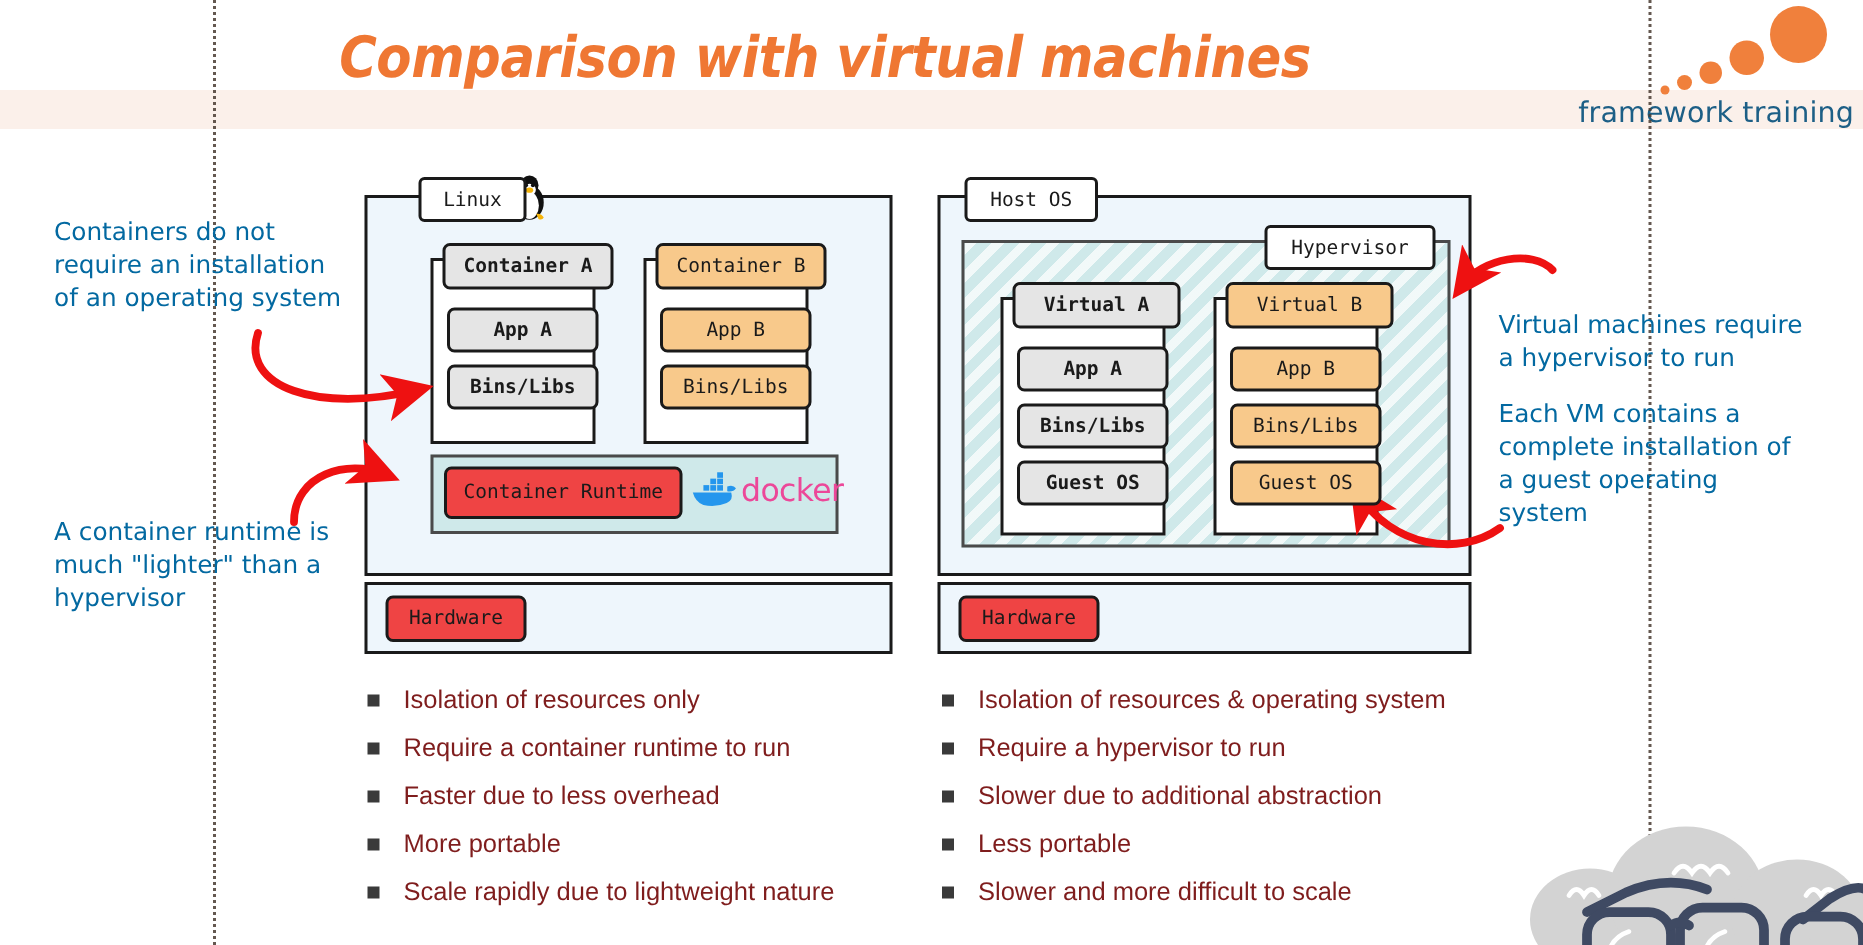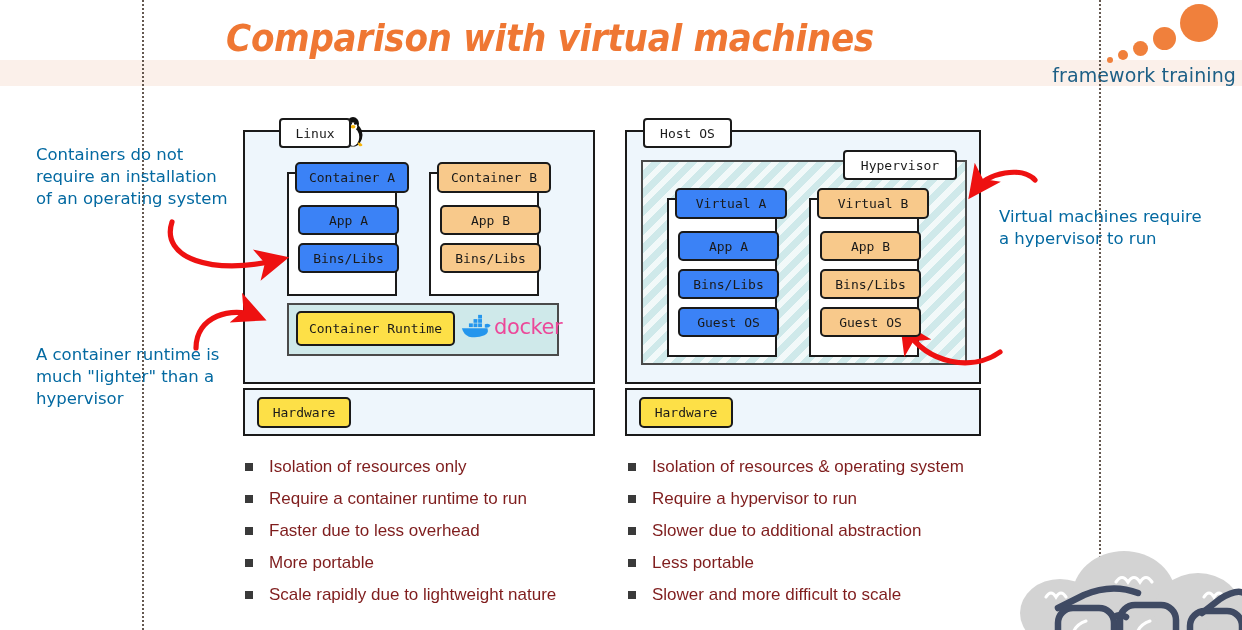--- a/index.html
+++ b/index.html
@@ -66,23 +66,23 @@
   .inner-box{
     position:absolute;border:2.5px solid #1a1a1a;background:#ffffff;
   }
   .chip{
     position:absolute;border:2px solid #1a1a1a;border-radius:5px;
     font-family:"DejaVu Sans Mono","Liberation Mono",monospace;
     font-size:13px;color:#1a1a1a;
     display:flex;align-items:center;justify-content:center;
     white-space:nowrap;z-index:5;
   }
-  .chip-purple{background:#3b82f6;}
+  .chip-purple{background:#e5e5e5;font-weight:bold;}
   .chip-orange{background:#f8c98b;}
-  .chip-white{background:#fde047;}
+  .chip-white{background:#ef4444;}
 
   .runtime-bar{
     position:absolute;border:2.5px solid #4a4a4a;background:#cfe9ea;
   }
   .hyper-area{
     position:absolute;border:2.5px solid #4a4a4a;
     background-color:#cfe9ea;
     background-image:repeating-linear-gradient(
       -45deg,rgba(255,255,255,.72) 0 6px,rgba(255,255,255,0) 6px 13px);
   }
@@ -213,20 +213,21 @@
     <div class="hw-box" style="left:0;top:270px;width:352px;height:44px;"></div>
     <div class="chip chip-white" style="left:14px;top:279px;width:90px;height:27px;border-width:2.5px;">Hardware</div>
   </div>
 
   <div class="anno" style="left:36px;top:144px;width:200px;">Containers do not require an installation of an operating system</div>
 
   <div class="anno" style="left:36px;top:344px;width:195px;">A container runtime is much "lighter" than a hypervisor</div>
 
   <div class="anno" style="left:999px;top:206px;width:205px;">Virtual machines require a hypervisor to run</div>
 
+  <div class="anno" style="left:999px;top:265px;width:205px;">Each VM contains a complete installation of a guest operating system</div>
 
   <div class="bullets" style="left:245px;top:455px;">
     <div class="bullet-row">
       <span class="bullet-mark"></span>
       <span class="bullet-text">Isolation of resources only</span>
     </div>
     <div class="bullet-row">
       <span class="bullet-mark"></span>
       <span class="bullet-text">Require a container runtime to run</span>
     </div>

